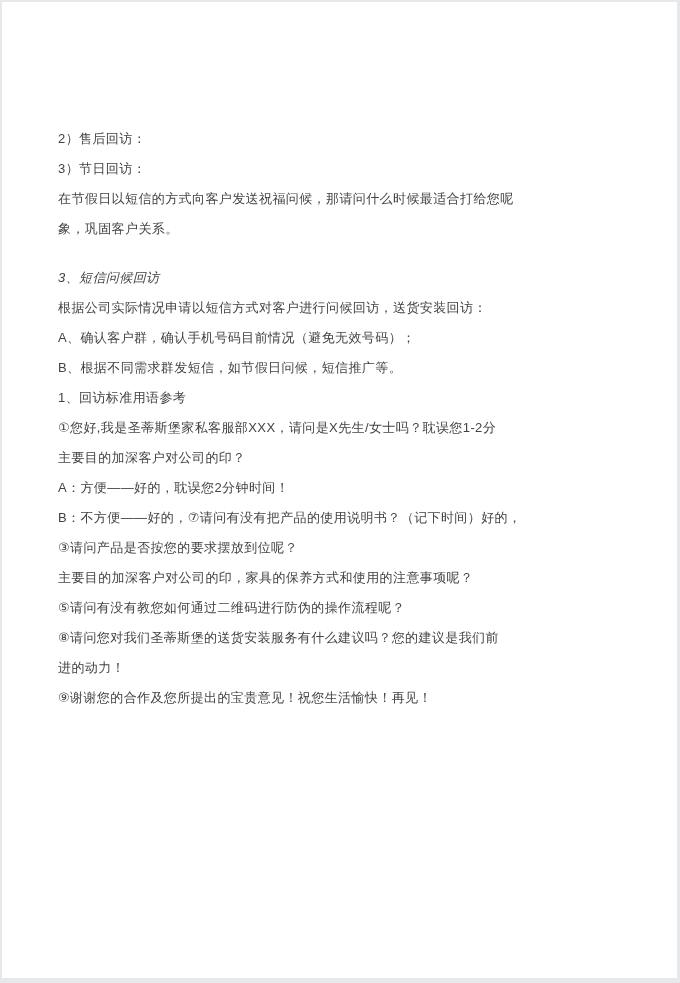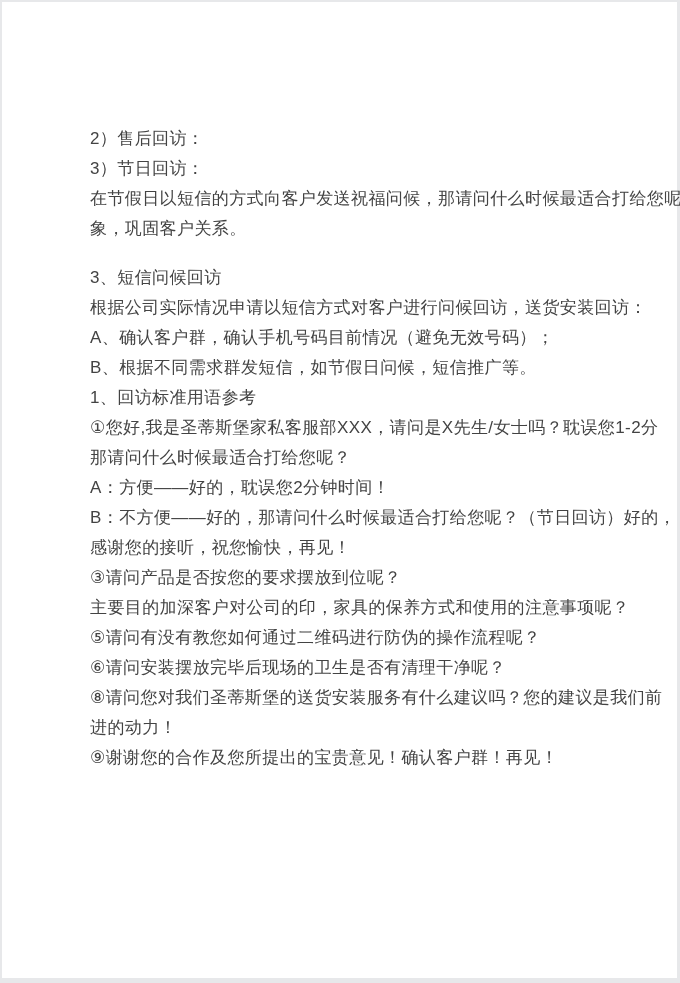--- a/index.html
+++ b/index.html
@@ -24,52 +24,50 @@
   }
   .content {
     position: absolute;
     left: 56px;
     top: 122px;
     right: 38px;
   }
   .line {
     height: 30px;
     line-height: 30px;
-    font-size: 17px;
+    font-size: 13px;
     letter-spacing: 0.4px;
     color: var(--text-color, #434343);
     white-space: pre;
     overflow: visible;
-    margin-left: 32px;
   }
   .gap-before {
     margin-top: 19px;
+    font-style: italic;
   }
 </style>
 </head>
 <body>
 
 <div class="paper">
   <div class="content">
 
   <div class="line">2）售后回访：</div>
       <div class="line">3）节日回访：</div>
       <div class="line">在节假日以短信的方式向客户发送祝福问候，那请问什么时候最适合打给您呢</div>
       <div class="line">象，巩固客户关系。</div>
       <div class="line gap-before">3、短信问候回访</div>
       <div class="line">根据公司实际情况申请以短信方式对客户进行问候回访，送货安装回访：</div>
       <div class="line">A、确认客户群，确认手机号码目前情况（避免无效号码）；</div>
       <div class="line">B、根据不同需求群发短信，如节假日问候，短信推广等。</div>
       <div class="line">1、回访标准用语参考</div>
       <div class="line">①您好,我是圣蒂斯堡家私客服部XXX，请问是X先生/女士吗？耽误您1-2分</div>
-      <div class="line">那请问什么时候最适合打给您呢？</div>
+      <div class="line">主要目的加深客户对公司的印？</div>
       <div class="line">A：方便——好的，耽误您2分钟时间！</div>
-      <div class="line">B：不方便——好的，那请问什么时候最适合打给您呢？（节日回访）好的，</div>
-      <div class="line">感谢您的接听，祝您愉快，再见！</div>
+      <div class="line">B：不方便——好的，⑦请问有没有把产品的使用说明书？（记下时间）好的，</div>
       <div class="line">③请问产品是否按您的要求摆放到位呢？</div>
       <div class="line">主要目的加深客户对公司的印，家具的保养方式和使用的注意事项呢？</div>
       <div class="line">⑤请问有没有教您如何通过二维码进行防伪的操作流程呢？</div>
-      <div class="line">⑥请问安装摆放完毕后现场的卫生是否有清理干净呢？</div>
       <div class="line">⑧请问您对我们圣蒂斯堡的送货安装服务有什么建议吗？您的建议是我们前</div>
       <div class="line">进的动力！</div>
-      <div class="line">⑨谢谢您的合作及您所提出的宝贵意见！确认客户群！再见！</div>
+      <div class="line">⑨谢谢您的合作及您所提出的宝贵意见！祝您生活愉快！再见！</div>
     </div>
 </div>
 
 </body></html>

